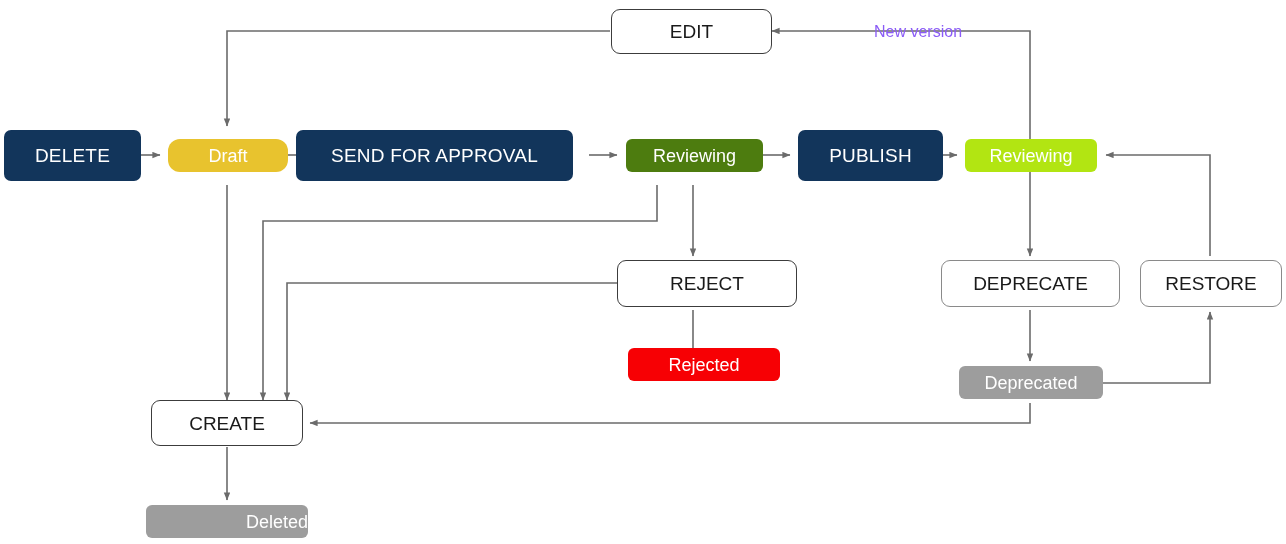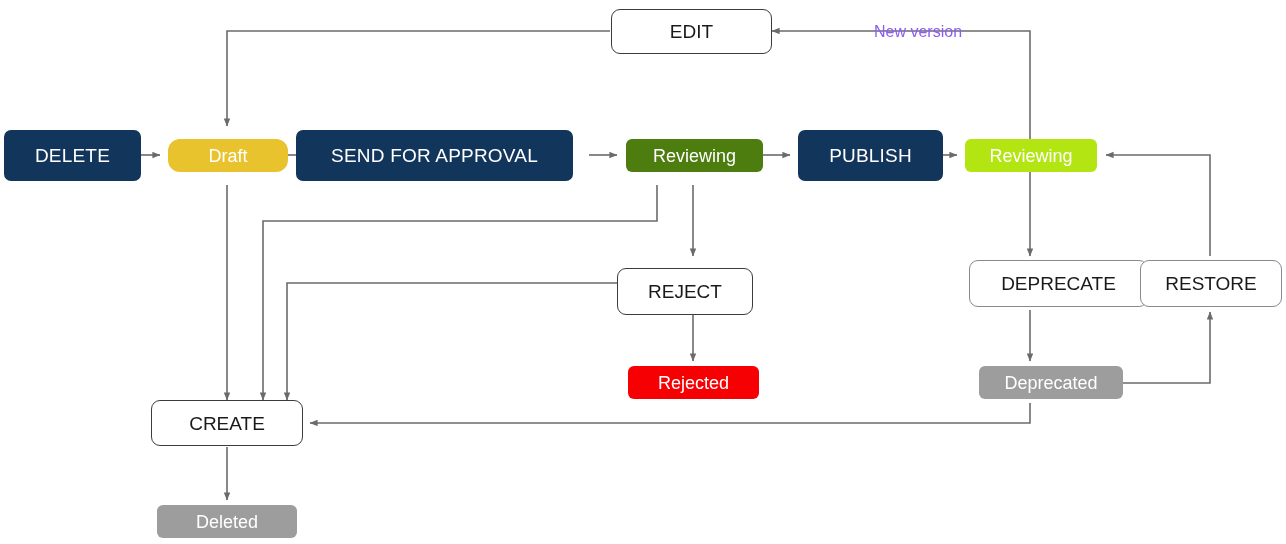--- a/index.html
+++ b/index.html
@@ -139,45 +139,45 @@
   </div>
 
   <div class="node action" style="left:798px; top:130px; width:145px; height:51px;">
     <span>PUBLISH</span>
   </div>
 
   <div class="node state published" style="left:965px; top:139px; width:132px; height:33px;">
     <span>Reviewing</span>
   </div>
 
-  <div class="node plain" style="left:617px; top:268px; width:136px; height:47px;">
+  <div class="node plain" style="left:617px; top:260px; width:180px; height:47px;">
     <span>REJECT</span>
   </div>
 
-  <div class="node plain gray-border" style="left:941px; top:260px; width:179px; height:47px;margin-left:28px;">
+  <div class="node plain gray-border" style="left:941px; top:260px; width:179px; height:47px;">
     <span>DEPRECATE</span>
   </div>
 
   <div class="node plain gray-border" style="left:1140px; top:260px; width:142px; height:47px;">
     <span>RESTORE</span>
   </div>
 
-  <div class="node state rejected" style="left:628px; top:366px; width:131px; height:33px;">
+  <div class="node state rejected" style="left:628px; top:348px; width:152px; height:33px;">
     <span>Rejected</span>
   </div>
 
-  <div class="node state gray" style="left:959px; top:366px; width:144px; height:33px;margin-left:20px;">
+  <div class="node state gray" style="left:959px; top:366px; width:144px; height:33px;">
     <span>Deprecated</span>
   </div>
 
   <div class="node plain" style="left:151px; top:400px; width:152px; height:46px;">
     <span>CREATE</span>
   </div>
 
-  <div class="node state gray" style="left:157px; top:505px; width:140px; height:33px;">
+  <div class="node state gray" style="left:146px; top:505px; width:162px; height:33px;justify-content:flex-end;">
     <span>Deleted</span>
   </div>
 
   <div class="edge-label" style="left:874px; top:23px;">
     <span>New version</span>
   </div>
 
 </div>
 
 </body></html>

